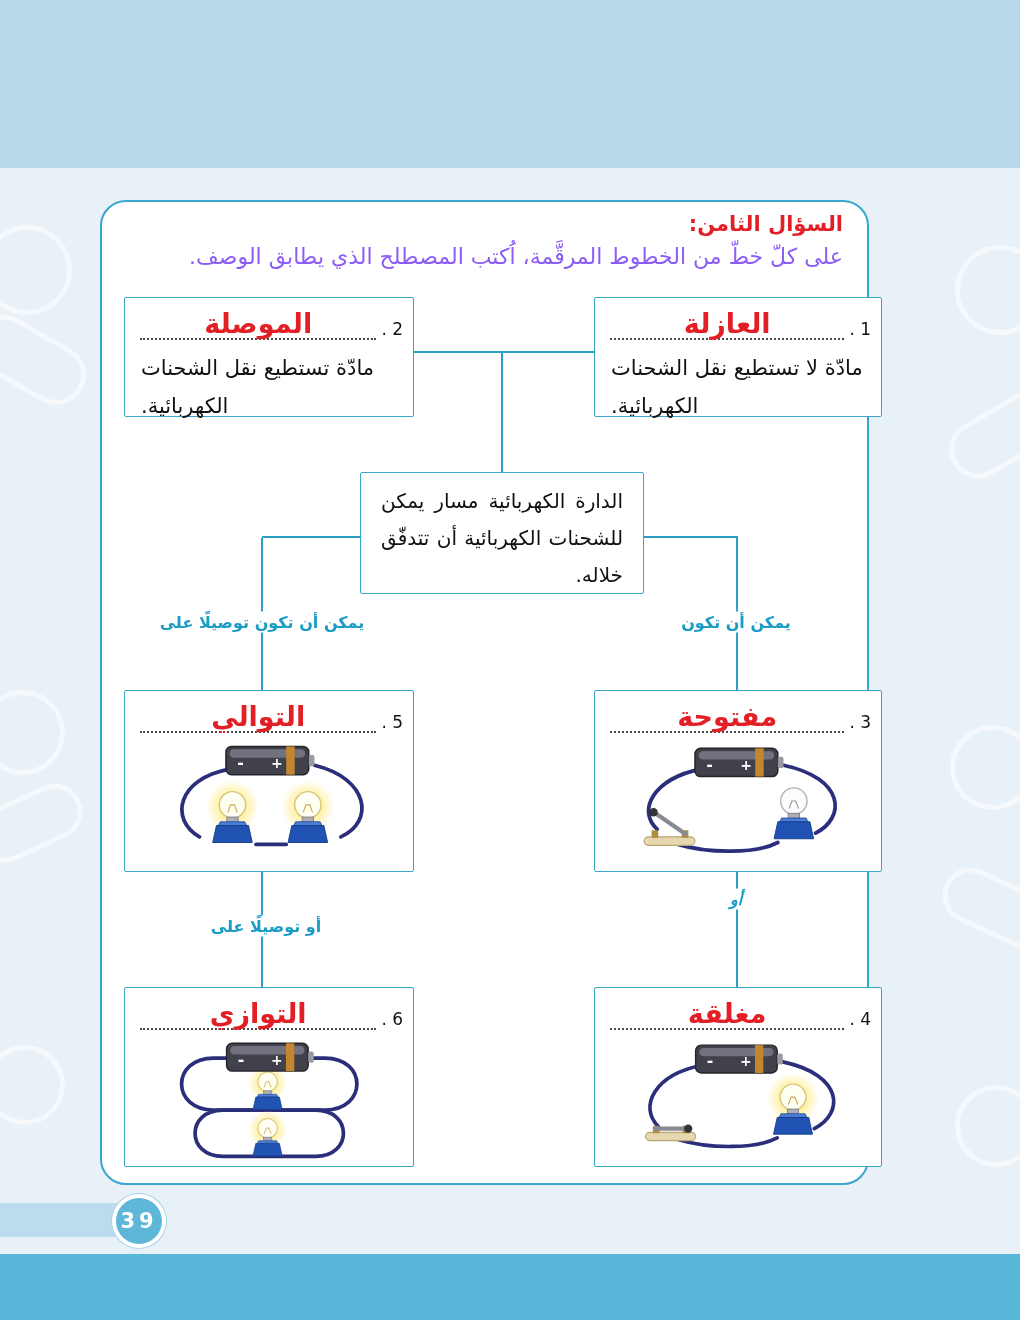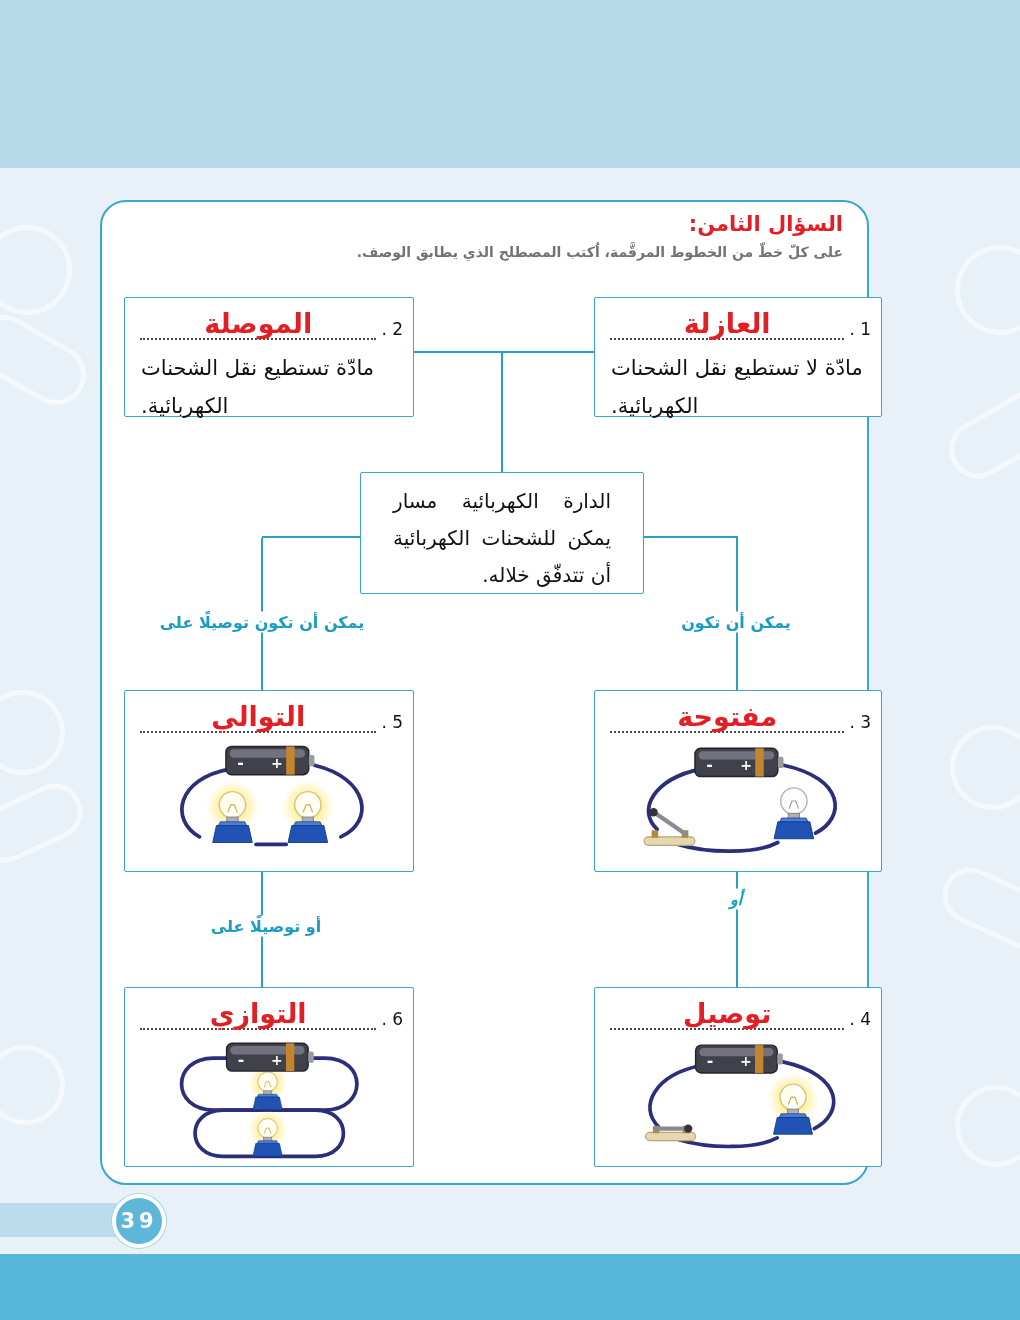--- a/index.html
+++ b/index.html
@@ -22,34 +22,34 @@
   .bg-deco{position:absolute;border:5px solid rgba(255,255,255,0.55);background:transparent;z-index:0;}
   .bg-deco.circle{border-radius:50%;}
   .bg-deco.stadium{border-radius:40px;}
 
   .main-box{
     position:absolute;left:100px;top:200px;width:769px;height:985px;
     background:#ffffff;border:2.5px solid #39a7cb;border-radius:26px;
     box-sizing:border-box;z-index:2;
   }
   .q-title{position:absolute;top:10px;right:24px;color:#e31f26;font-size:21px;font-weight:bold;direction:rtl;}
-  .q-instruction{position:absolute;top:42px;right:24px;color:#737373;font-size:14px;font-weight:bold;direction:rtl;}
+  .q-instruction{position:absolute;top:42px;right:24px;color:#8b5cf6;font-size:22px;font-weight:normal;direction:rtl;}
 
   .line{position:absolute;background:#2aa0c6;}
 
   .node{position:absolute;background:#fff;border:1.6px solid #3aa6c9;border-radius:2px;box-sizing:border-box;}
   .answer-row{display:flex;direction:rtl;align-items:flex-end;padding:6px 10px 0 10px;height:42px;box-sizing:border-box;}
   .num{font-size:17px;color:#111;unicode-bidi:bidi-override;direction:rtl;line-height:1;padding-bottom:2px;}
   .blank{flex:1;border-bottom:2.5px dotted #4a4a4a;position:relative;height:100%;margin:0 5px;}
   .answer-text{
     position:absolute;bottom:1px;left:50%;transform:translateX(-50%);
     color:#e31f26;font-weight:bold;font-size:27px;white-space:nowrap;line-height:1;direction:rtl;
   }
   .desc{direction:rtl;text-align:left;font-size:21px;color:#111;padding:10px 16px;line-height:1.8;}
-  .center-node{padding:10px 32px;font-size:20px;direction:rtl;text-align:justify;line-height:1.85;color:#111;}
+  .center-node{padding:10px 20px;font-size:20px;direction:rtl;text-align:justify;line-height:1.85;color:#111;}
   .circuit{position:absolute;left:0;right:0;top:46px;bottom:4px;display:flex;align-items:center;justify-content:center;}
   .circuit svg{width:96%;height:100%;}
 
   .edge-label{
     position:absolute;transform:translate(-50%,-50%);
     background:#ffffff;padding:1px 10px;color:#1a9cc5;font-weight:bold;
     font-size:16px;white-space:nowrap;direction:rtl;z-index:3;
   }
   .defs-holder{position:absolute;width:0;height:0;overflow:hidden;}
 </style>
@@ -201,21 +201,21 @@
           <use href="#sym-bulb-lit" transform="translate(132,46)"></use>
           <use href="#sym-battery" transform="translate(80,10)"></use>
         </svg>
       </div>
     </div>
 
     <div class="node" style="left:492px;top:785px;width:288px;height:180px;">
       <div class="answer-row">
         <span class="num">4 .</span>
         <span class="blank">
-          <span class="answer-text">توصيل</span>
+          <span class="answer-text">مغلقة</span>
         </span>
       </div>
       <div class="circuit">
         <svg viewBox="0 0 252 138">
           <path d="M86,34 C36,44 18,78 40,100" stroke="#2b2e7a" stroke-width="4" fill="none" stroke-linecap="round"></path>
           <path d="M62,114 C95,124 145,124 168,112" stroke="#2b2e7a" stroke-width="4" fill="none" stroke-linecap="round"></path>
           <path d="M208,102 C240,86 240,44 174,30" stroke="#2b2e7a" stroke-width="4" fill="none" stroke-linecap="round"></path>
           <use href="#sym-switch-closed" transform="translate(26,82)"></use>
           <use href="#sym-bulb-lit" transform="translate(150,42)"></use>
           <use href="#sym-battery" transform="translate(80,12)"></use>

